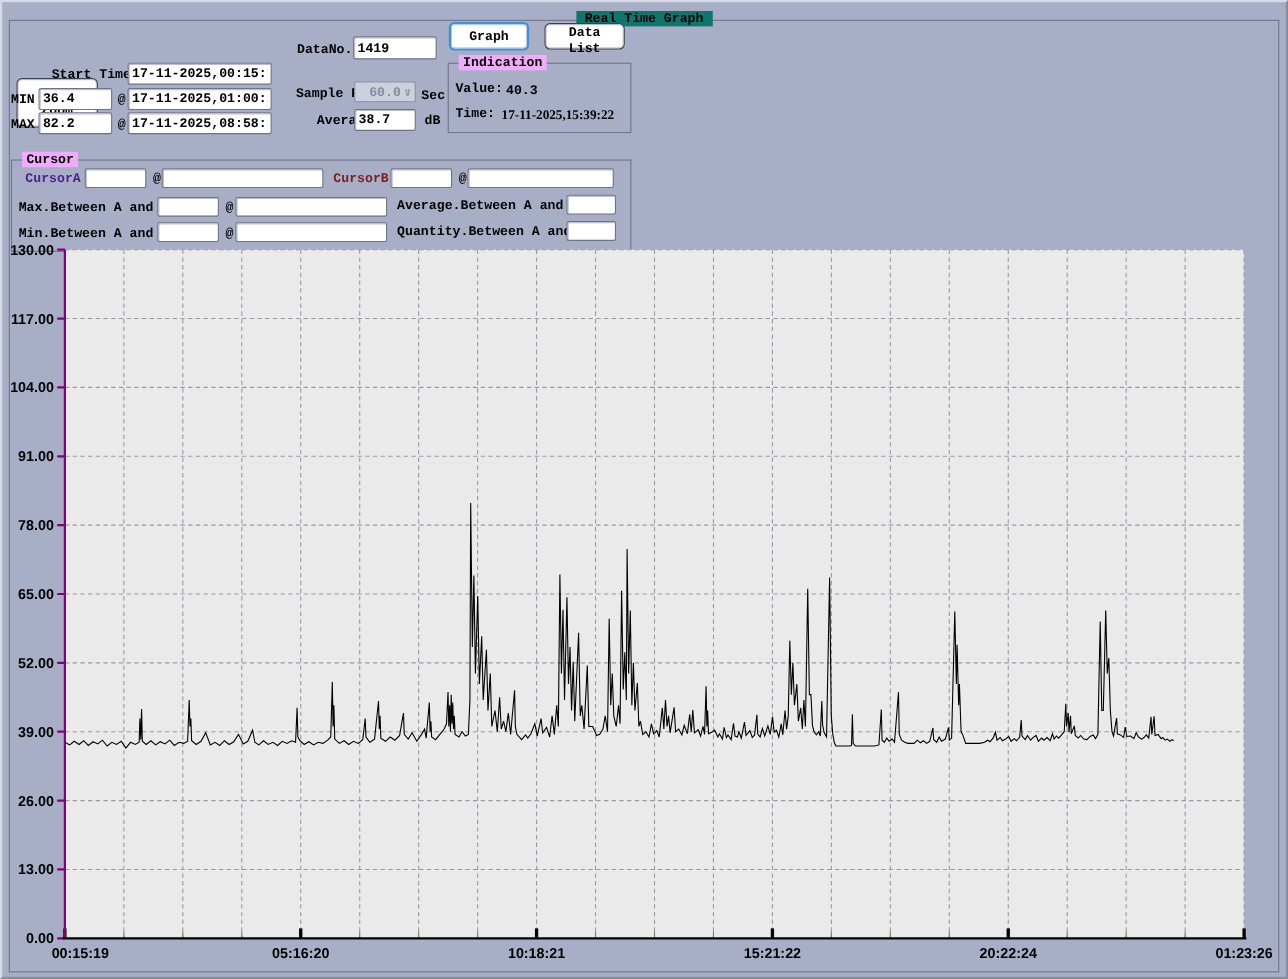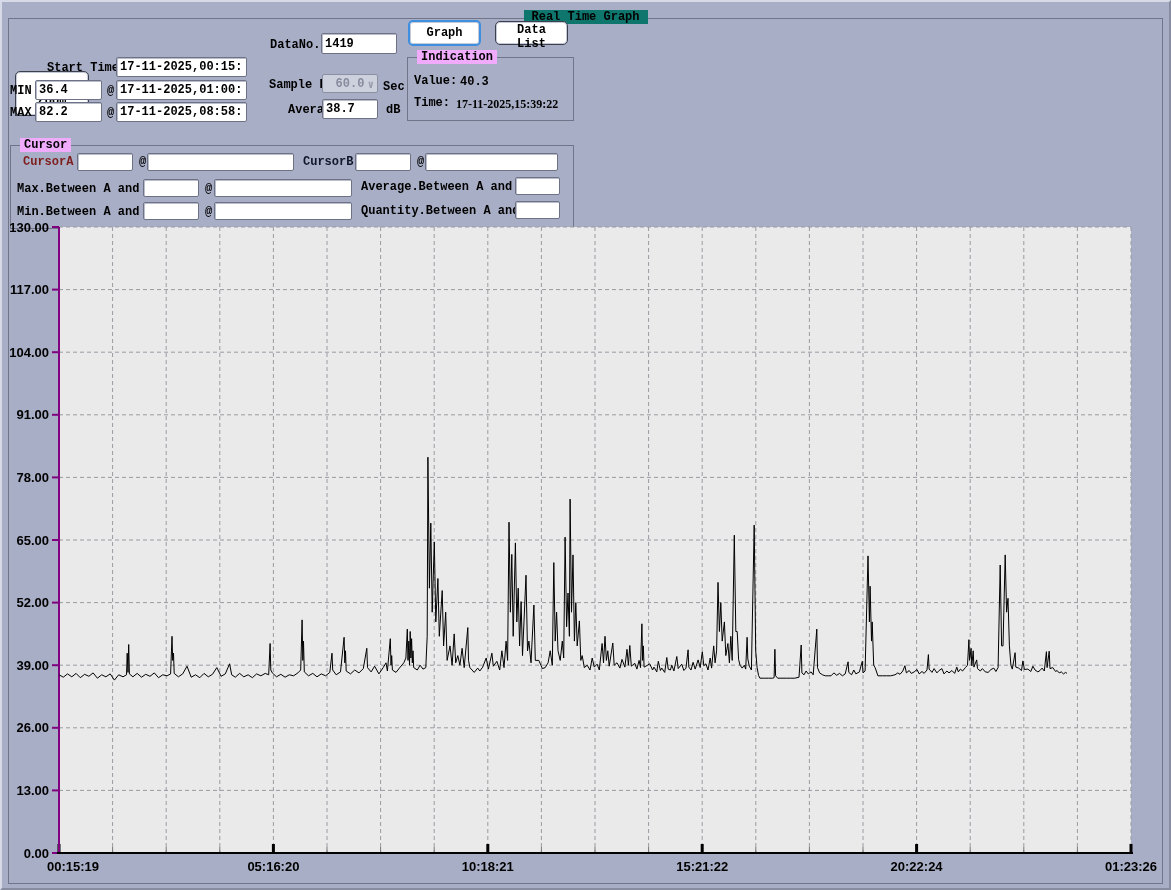--- a/index.html
+++ b/index.html
@@ -30,22 +30,22 @@
     box-shadow:inset 1px 1px 0 #b9bdcc;
   }
   .combo{
     background:#cdd1dd;border:1px solid #8b90a2;border-radius:2px;
     color:#868b9e;padding:0 3px;box-sizing:border-box;position:relative;
   }
   .combo .arrow{position:absolute;right:3px;top:1px;color:#979cae;font-size:11px;}
   .groupbox{border:1px solid #70758a;position:absolute;}
   .groupbox .gb-title{position:absolute;top:-8px;left:9px;background:#f0abfc;
     padding:0 4px;white-space:nowrap;}
-  .violet{color:#7f1d1d;}
-  .green{color:#0f172a;}
+  .violet{color:#4c1d95;}
+  .green{color:#7f1d1d;}
   svg text{font-family:"Liberation Sans","DejaVu Sans",sans-serif;font-weight:bold;}
 </style>
 </head>
 <body>
 
 <div class="window">
   <div class="frame">
     <div class="win-title">Real Time Graph</div>
   </div>
 

